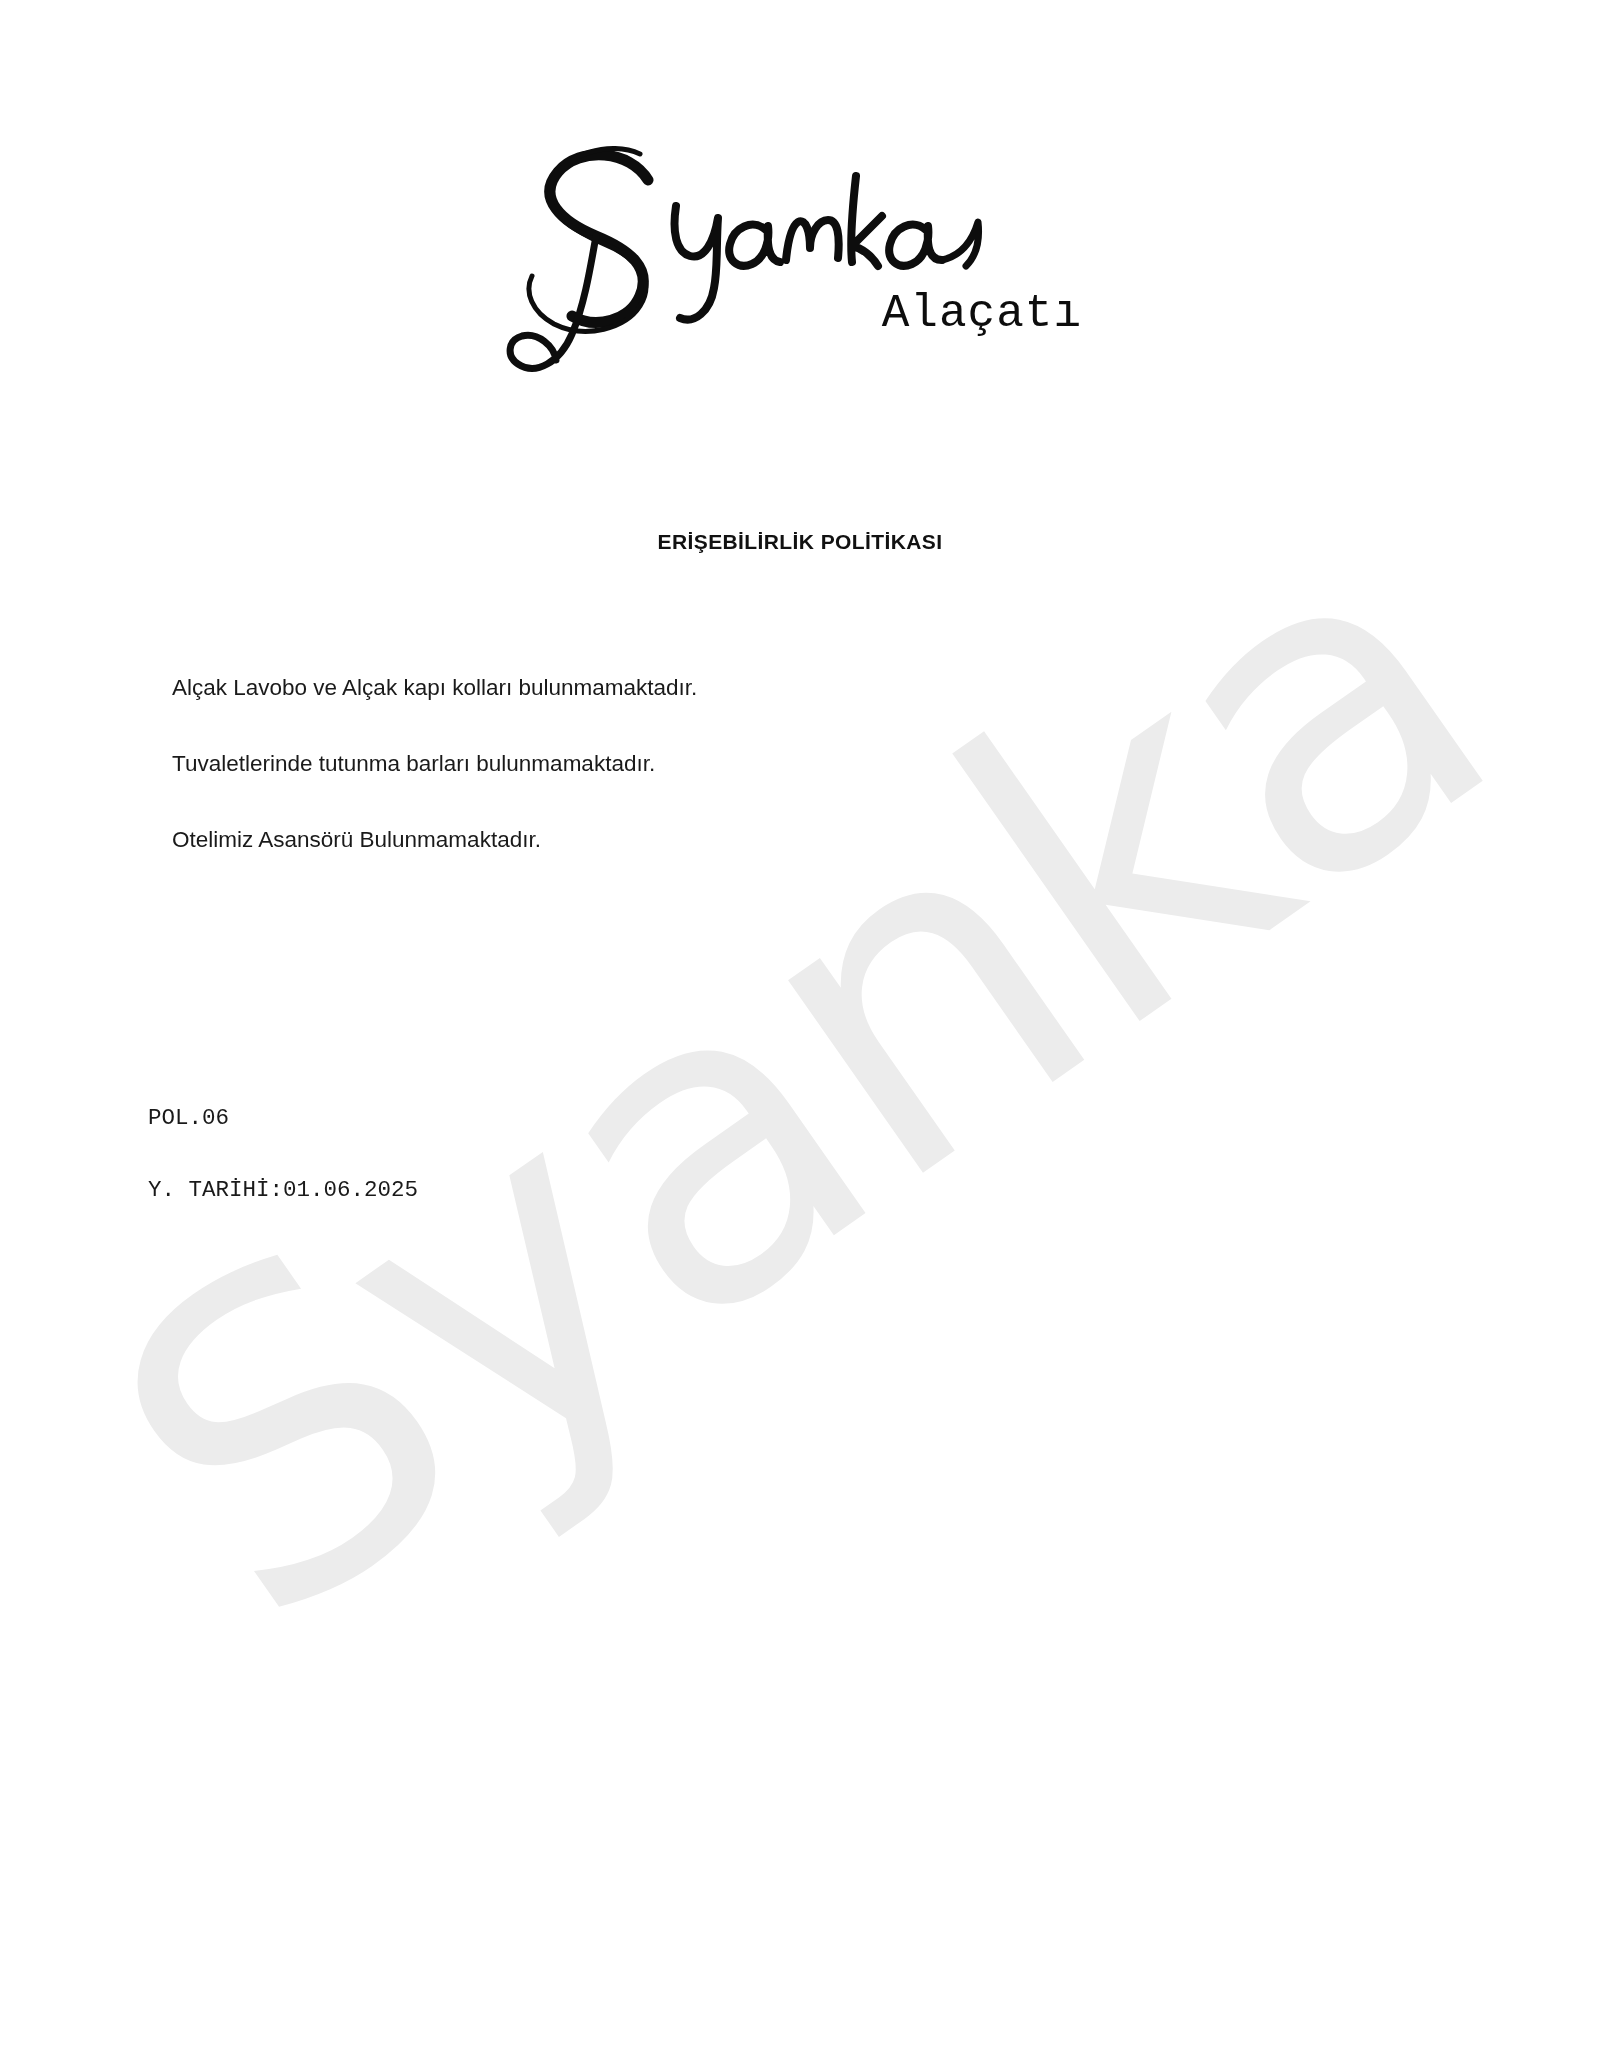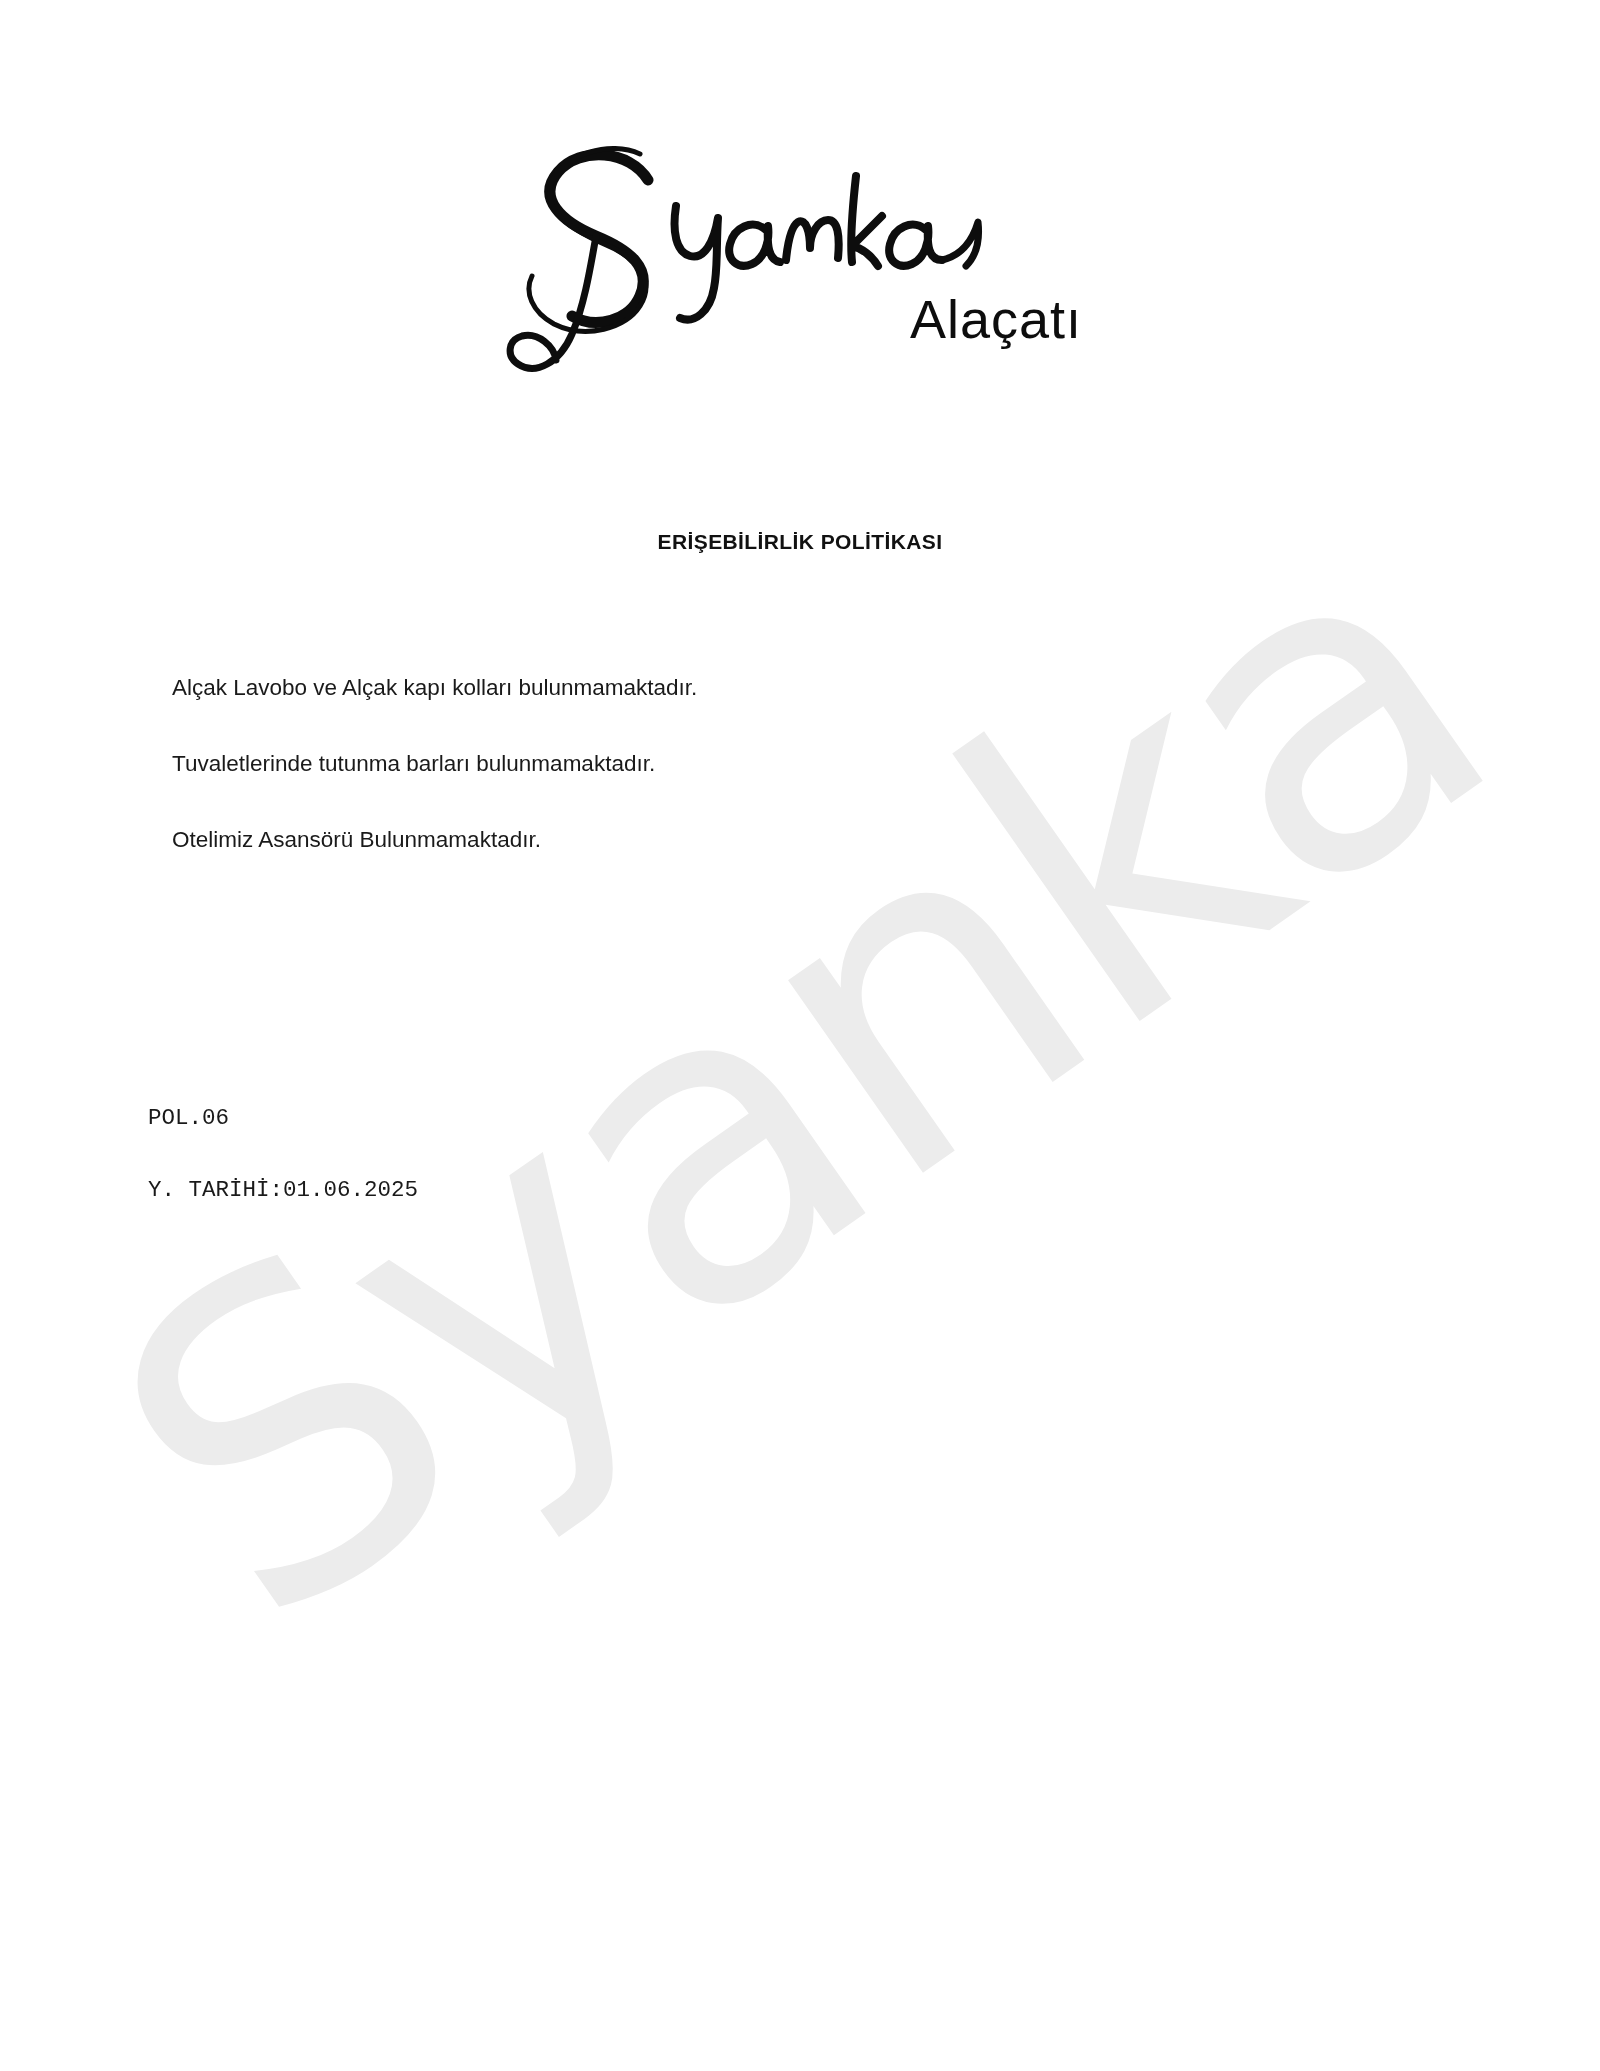--- a/index.html
+++ b/index.html
@@ -57,22 +57,22 @@
   }
   .logo-svg {
     position: absolute;
     left: 0;
     top: 0;
   }
   .logo-sub {
     position: absolute;
     right: 38px;
     top: 178px;
-    font-family: Liberation Sans, sans-serif;
-    font-size: 54px;
+    font-family: Liberation Mono, monospace;
+    font-size: 46px;
     font-weight: 400;
     letter-spacing: 1px;
     color: #0d0d0d;
   }
 
   
   .content {
     position: relative;
     z-index: 3;
   }

